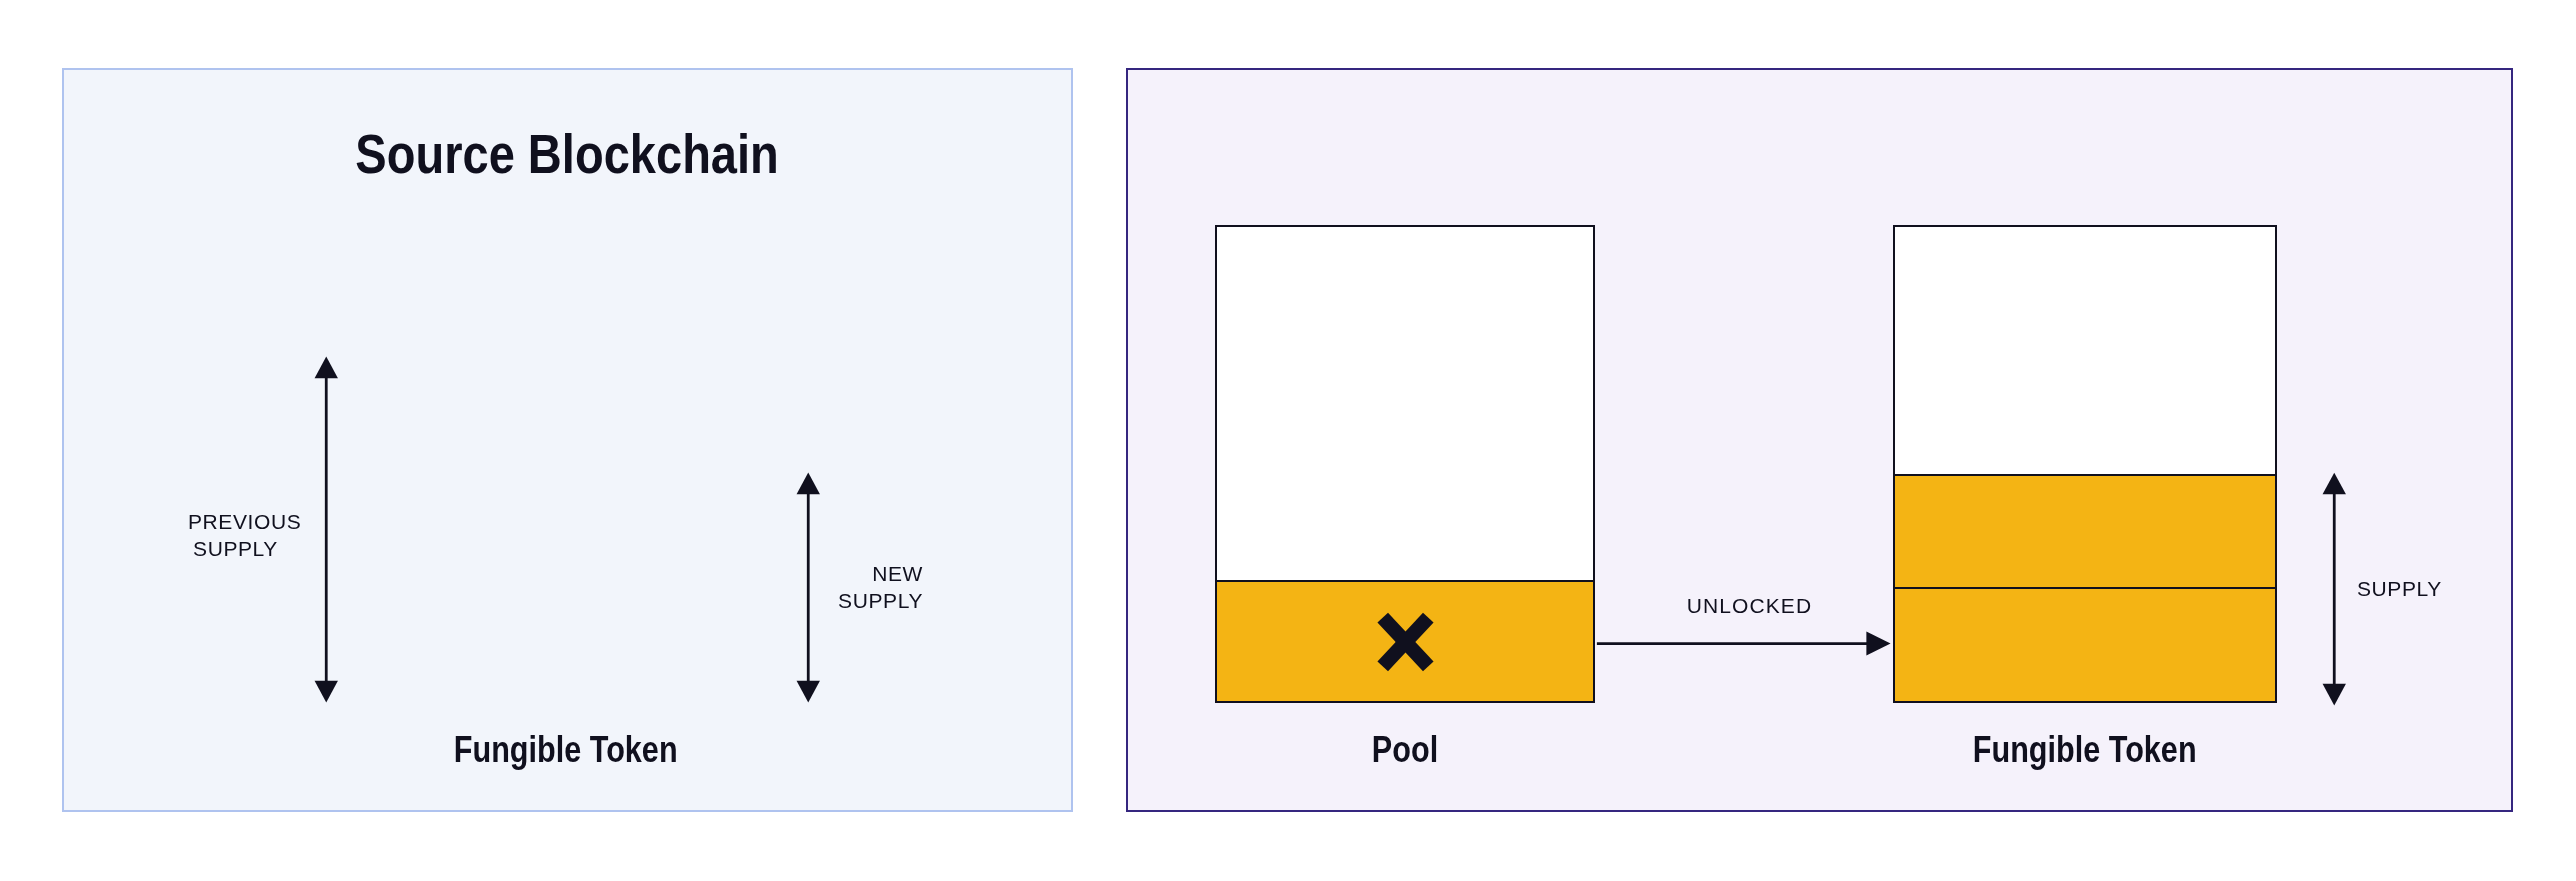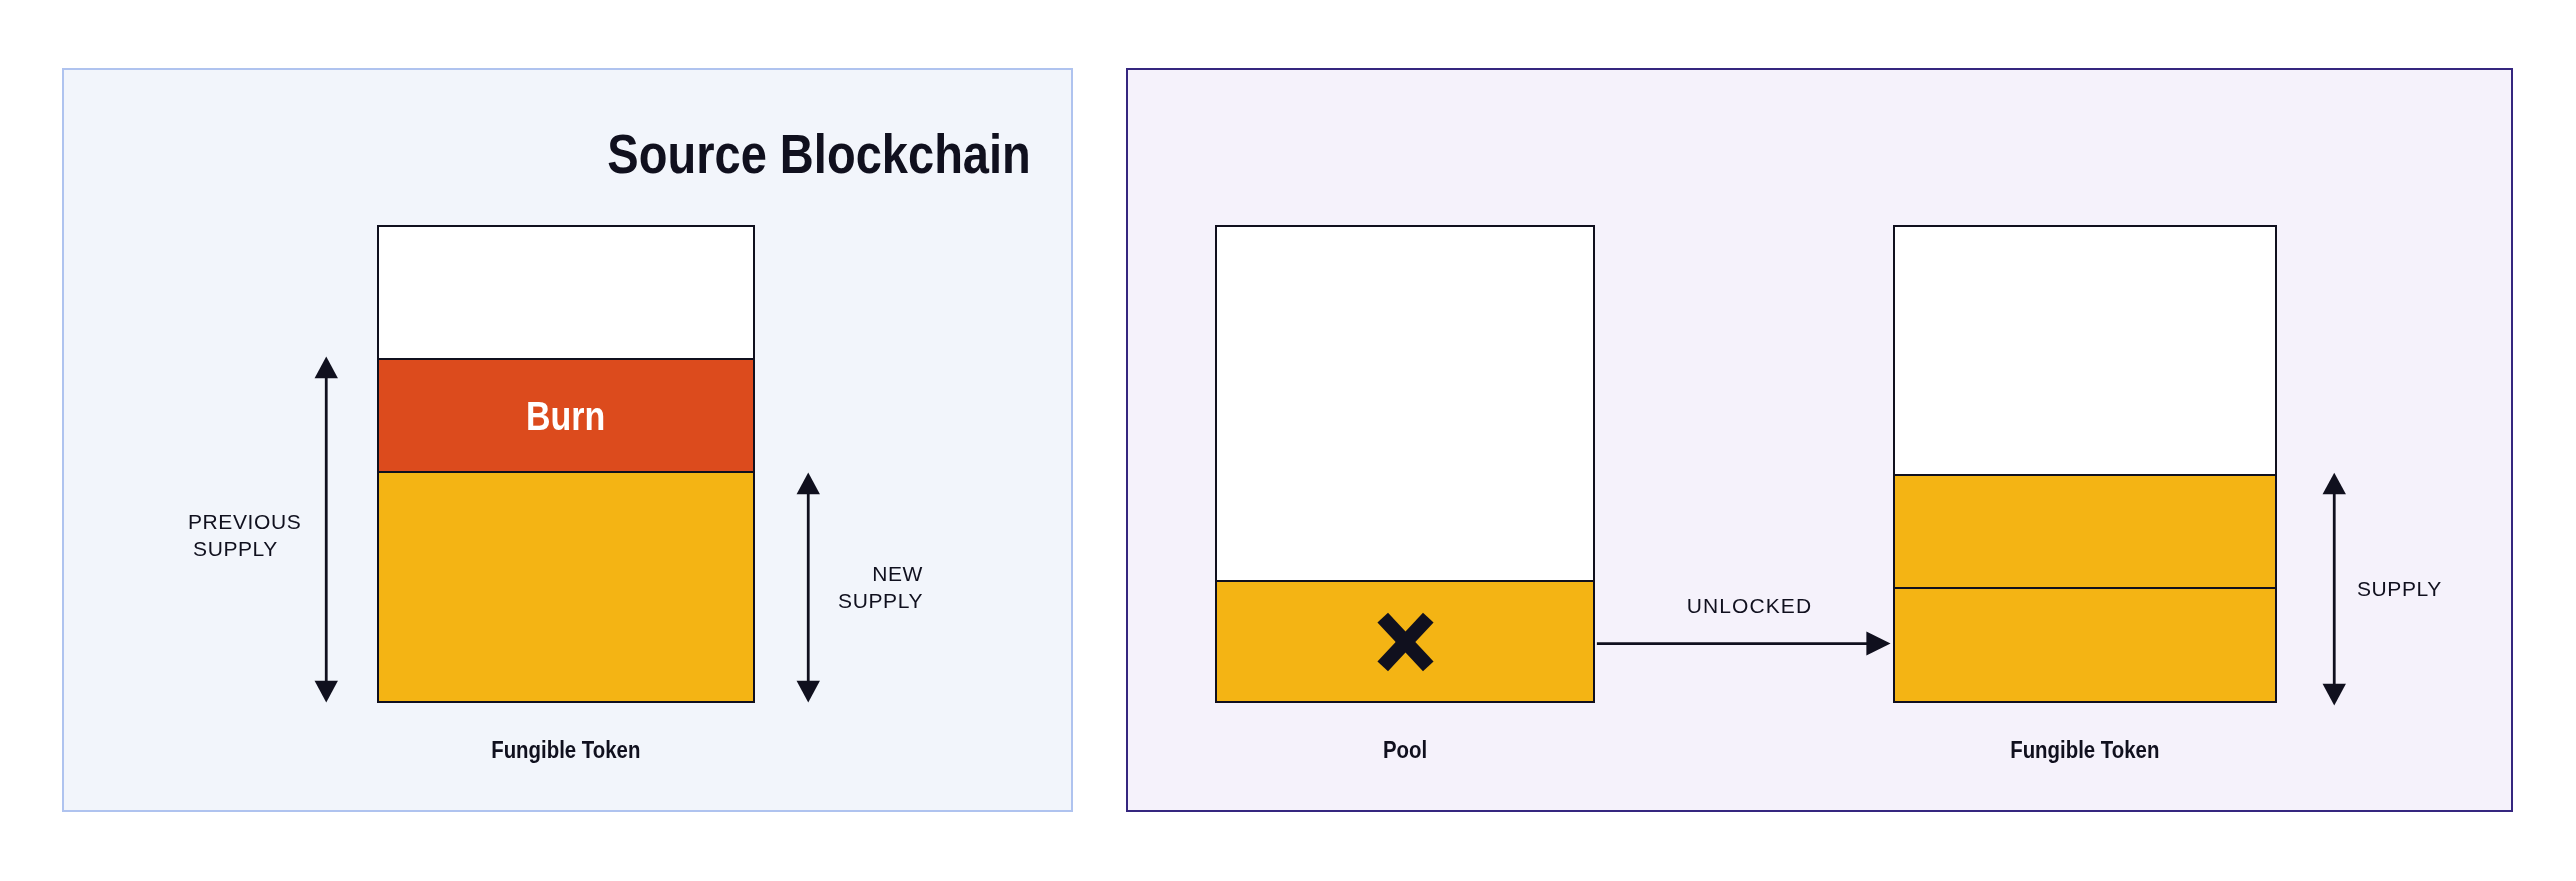--- a/index.html
+++ b/index.html
@@ -14,60 +14,53 @@
   }
   *{margin:0;padding:0;box-sizing:border-box;}
   html,body{background:#ffffff;}
   body{font-family:"Liberation Sans", sans-serif;color:var(--ink);}
   .canvas{position:relative;width:2576px;height:881px;background:#ffffff;overflow:hidden;}
 
   .panel{position:absolute;top:68px;height:744px;border:2.8px solid;}
   .panel-source{left:62px;width:1011px;border-color:var(--p1-border);background:var(--p1-bg);}
   .panel-dest{left:1126px;width:1387px;border-color:var(--p2-border);background:var(--p2-bg);}
 
-  .panel-title{position:absolute;top:56px;left:0;width:100%;text-align:right;
+  .panel-title{position:absolute;top:56px;left:0;width:100%;text-align:center;
     font-size:56px;font-weight:700;line-height:56px;color:var(--ink);white-space:nowrap;}
   .squeeze{display:inline-block;transform:scaleX(0.84);transform-origin:center;white-space:nowrap;}
 
   .bar{position:absolute;border:2.2px solid var(--bar-border);background:#ffffff;
     display:flex;flex-direction:column;}
   .seg{width:100%;}
   .seg-fill{flex:1 1 auto;}
   .seg-divided{border-top:2.2px solid var(--bar-border);}
   .seg-orange{background:var(--orange);height:113px;display:flex;align-items:center;justify-content:center;}
   .seg-yellow{background:var(--yellow);}
 
   .burn-text{color:#ffffff;font-size:40px;font-weight:700;line-height:1;
     display:inline-block;transform:scaleX(0.85);}
 
-  .bar-caption{position:absolute;text-align:center;font-size:24px;font-weight:700;line-height:36px;}
+  .bar-caption{position:absolute;text-align:center;font-size:36px;font-weight:700;line-height:36px;}
 
   .small-label{position:absolute;font-size:21px;font-weight:400;line-height:27px;
     text-align:center;letter-spacing:0.6px;color:var(--ink);}
 
   .arrow{position:absolute;}
 
   .x-wrap{display:flex;align-items:center;justify-content:center;height:100%;}
 </style>
 </head>
 <body>
 
 <div class="canvas">
 
   <section class="panel panel-source">
 
     <h2 class="panel-title"><span class="squeeze">Source Blockchain</span></h2>
 
-    <div class="bar" style="left:313px;top:155px;width:378px;height:478px;">
-      <div class="seg seg-fill"></div>
-      <div class="seg seg-orange seg-divided">
-        <span class="burn-text">Burn</span>
-      </div>
-      <div class="seg seg-yellow seg-divided" style="height:230px;"></div>
-    </div>
 
     <svg class="arrow" style="left:250px;top:286px;" width="24.5" height="347" viewBox="0 0 44 624">
       <line x1="22" y1="36" x2="22" y2="588" stroke="#10101e" stroke-width="5"></line>
       <polygon points="22,1 1,40 43,40" fill="#10101e"></polygon>
       <polygon points="22,623 1,584 43,584" fill="#10101e"></polygon>
     </svg>
     <div class="small-label" style="left:124px;top:438px;width:95px;text-align:center;">PREVIOUS SUPPLY</div>
 
     <svg class="arrow" style="left:732px;top:402px;" width="24.5" height="231" viewBox="0 0 44 415">
       <line x1="22" y1="36" x2="22" y2="379" stroke="#10101e" stroke-width="5"></line>

